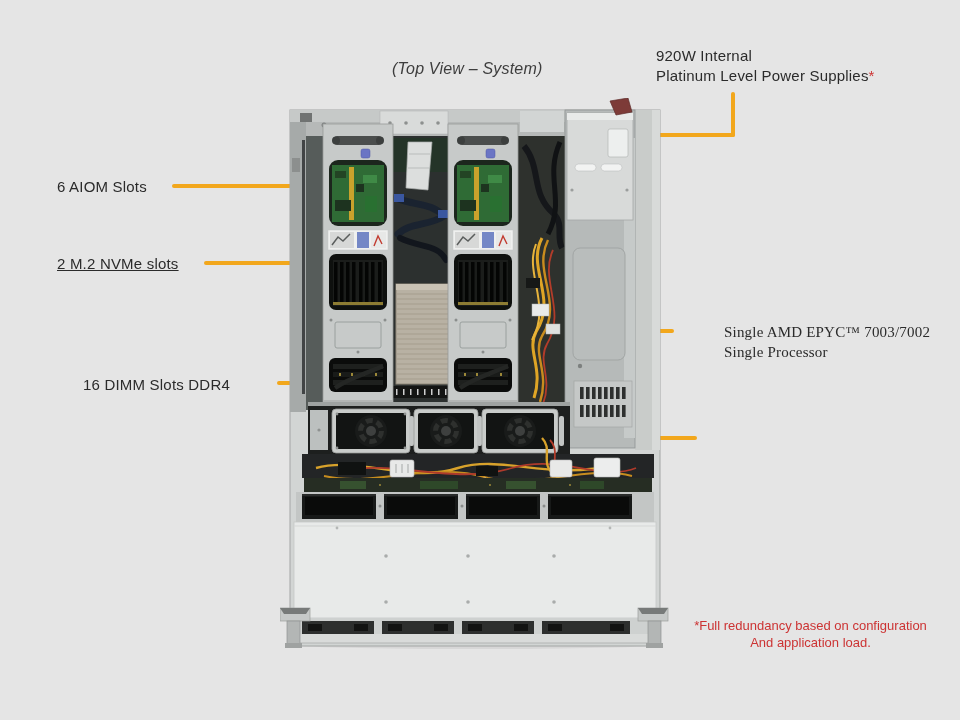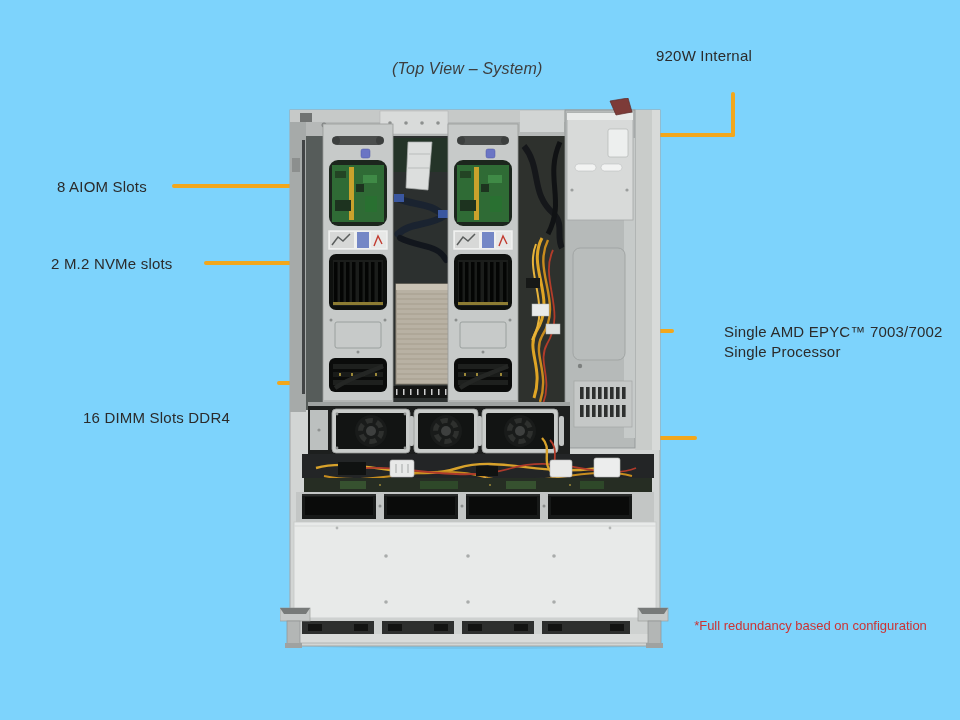--- a/index.html
+++ b/index.html
@@ -1,32 +1,32 @@
 <!DOCTYPE html>
 <html><head>
 <meta charset="utf-8">
 <style>
   * { box-sizing: border-box; }
   html, body { margin: 0; padding: 0; background: #ffffff; }
   .stage {
-    position: relative; width: 960px; height: 720px; background: #7dd3fc;
+    position: relative; width: 960px; height: 720px; background: #e5e5e5;
     font-family: "Liberation Sans", "DejaVu Sans", sans-serif; overflow: hidden;
   }
   .label { position: absolute; font-size: 15px; line-height: 20px; color: #2b2b2b; white-space: nowrap; letter-spacing: .2px; }
   .title { position: absolute; left: 392px; top: 60px; font-size: 16px; font-style: italic; color: #3d3d3d; letter-spacing: .2px; }
   .line  { position: absolute; background: #F2A71C; border-radius: 2px; }
   .red   { color: #CC3333; }
   .footnote { position: absolute; left: 668px; top: 617px; width: 285px; text-align: center;
               font-size: 13px; line-height: 17px; color: #CC3333; white-space: nowrap; }
 
   #lbl-psu  { left: 656px; top: 46px; }
   #lbl-aiom { left: 57px;  top: 177px; }
-  #lbl-m2   { left: 51px;  top: 254px; }
-  #lbl-dimm { left: 83px;  top: 375px; margin-top: 33px; }
-  #lbl-cpu  { left: 724px; top: 322px; }
+  #lbl-m2   { left: 57px;  top: 254px; text-decoration: underline; }
+  #lbl-dimm { left: 83px;  top: 375px; }
+  #lbl-cpu  { left: 724px; top: 322px; font-family: Liberation Serif, serif; }
   #lbl-fans { left: 705px; top: 428px; }
 
   #ln-psu-v  { left: 731px; top: 92px;  width: 4px;   height: 45px; }
   #ln-psu-h  { left: 617px; top: 133px; width: 118px; height: 4px; }
   #ln-aiom-h { left: 172px; top: 184px; width: 332px; height: 4px; }
   #ln-aiom-v1{ left: 341px; top: 186px; width: 4px;   height: 30px; }
   #ln-aiom-v2{ left: 500px; top: 186px; width: 4px;   height: 30px; }
   #ln-m2-h   { left: 204px; top: 261px; width: 174px; height: 4px; }
   #ln-m2-v   { left: 318px; top: 263px; width: 4px;   height: 22px; }
   #ln-dimm-h { left: 277px; top: 381px; width: 60px;  height: 4px; }
@@ -37,34 +37,36 @@
 </style>
 </head>
 <body>
 
 <div class="stage">
 
   <div class="title">(Top View – System)</div>
 
   <div class="label" id="lbl-psu">
     <div><span>920W Internal</span></div>
+    <div><span>Platinum Level Power Supplies</span><span class="red">*</span></div>
   </div>
 
-  <div class="label" id="lbl-aiom">8 AIOM Slots</div>
+  <div class="label" id="lbl-aiom">6 AIOM Slots</div>
   <div class="label" id="lbl-m2">2 M.2 NVMe slots</div>
   <div class="label" id="lbl-dimm">16 DIMM Slots DDR4</div>
 
   <div class="label" id="lbl-cpu">
     <div>Single AMD EPYC™ 7003/7002</div>
     <div>Single Processor</div>
   </div>
 
 
   <div class="footnote">
     <div>*Full redundancy based on configuration</div>
+    <div>And application load.</div>
   </div>
 
   <div class="line" id="ln-psu-v"></div>
   <div class="line" id="ln-psu-h"></div>
   <div class="line" id="ln-aiom-h"></div>
   <div class="line" id="ln-aiom-v1"></div>
   <div class="line" id="ln-aiom-v2"></div>
   <div class="line" id="ln-m2-h"></div>
   <div class="line" id="ln-m2-v"></div>
   <div class="line" id="ln-dimm-h"></div>

